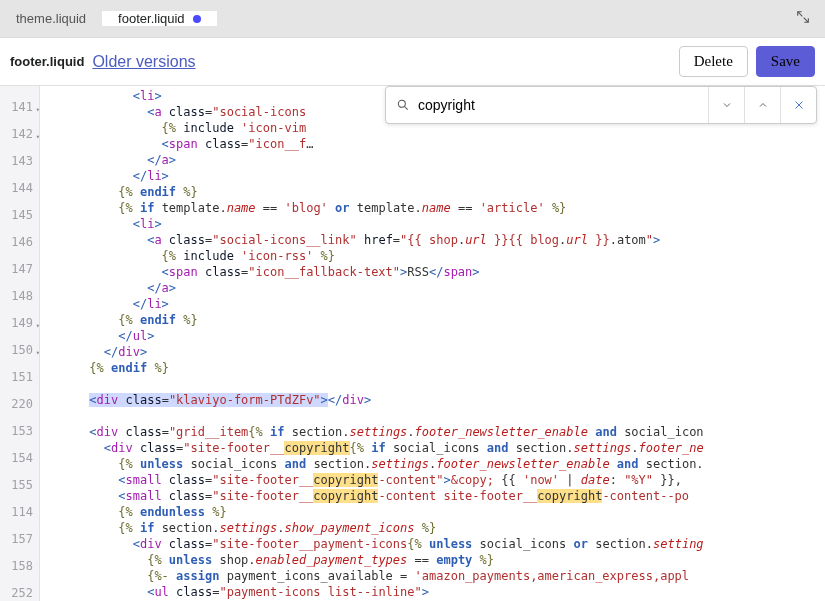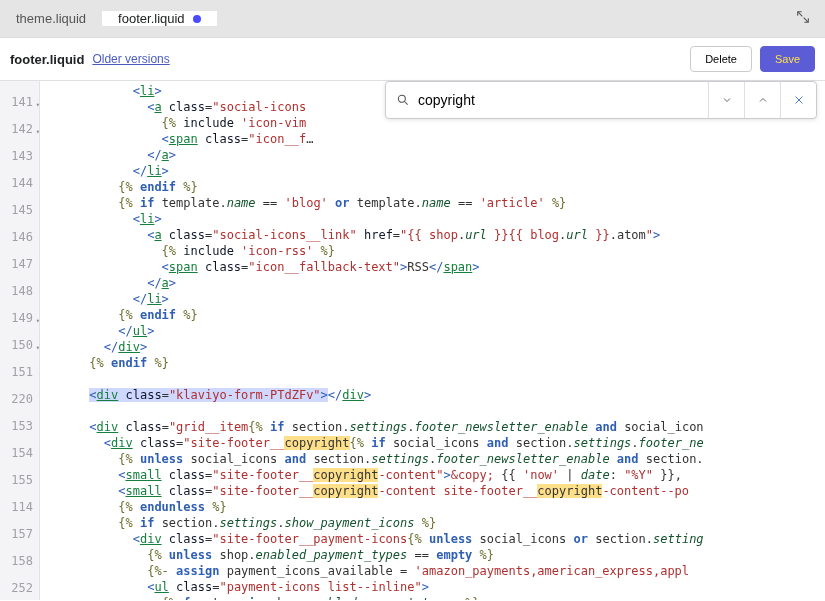--- a/index.html
+++ b/index.html
@@ -6,39 +6,39 @@
   body { font-family: -apple-system, BlinkMacSystemFont, "Segoe UI", Arial, sans-serif; font-size: 13px; background: #fff; color: #333; width: 825px; height: 601px; overflow: hidden; }
   .tabbar { display: flex; align-items: center; background: #e5e5e5; height: 38px; border-bottom: 1px solid #ddd; }
   .tab { padding: 0 16px; height: 100%; display: flex; align-items: center; gap: 8px; font-size: 13px; color: #555; cursor: pointer; }
   .tab.active { background: #fff; color: #202223; }
   .dirty-dot { width: 8px; height: 8px; border-radius: 50%; background: #4a4aff; }
   .spacer { flex: 1; }
   .expand-icon { padding: 0 14px; color: #555; cursor: pointer; }
   .expand-icon svg { width: 16px; height: 16px; stroke: #555; fill: none; stroke-width: 1.6; }
   .subbar { display: flex; align-items: center; padding: 8px 10px; gap: 8px; border-bottom: 1px solid #e0e0e3; }
   .file-name { font-weight: 600; font-size: 13px; color: #202223; }
-  .older { font-size: 12px; color: #4b5bbf; text-decoration: underline; cursor: pointer; }
-  .btn { border: 1px solid #c9cccf; background: #fff; padding: 6px 14px; border-radius: 4px; font-size: 11px; cursor: pointer; }
-  .btn.primary { background: #5c5cd6; border-color: #5c5cd6; color: #fde047; }
+  .older { font-size: 16px; color: #4b5bbf; text-decoration: underline; cursor: pointer; }
+  .btn { border: 1px solid #c9cccf; background: #fff; padding: 6px 14px; border-radius: 4px; font-size: 15px; cursor: pointer; font-family: Liberation Serif, serif; }
+  .btn.primary { background: #5c5cd6; border-color: #5c5cd6; color: #000000; }
   .editor-wrap { position: relative; display: flex; height: calc(601px - 38px - 44px); }
   .gutter { background: #f4f4f6; color: #a0a0a6; text-align: right; font-family: "SF Mono", Menlo, Consolas, monospace; font-size: 12px; line-height: 16px; padding-top: 2px; user-select: none; width: 40px; border-right: 1px solid #e2e2e6; }
   .gutter .ln { padding-right: 6px; height: 16px; position: relative; margin-top: 11px; }
   .gutter .fold::after { content: "▸"; position: absolute; right: -1px; font-size: 7px; color: #8a8a92; transform: rotate(90deg); top: 3px; }
   .code { flex: 1; overflow: hidden; font-family: "SF Mono", Menlo, Consolas, monospace; font-size: 12px; line-height: 16px; white-space: pre; padding-left: 6px; padding-top: 2px; }
   .code .row { height: 16px; }
   .sel { background: #cfd8ff; }
   .hl-copy { background: #ffe08a; }
   .t-tag  { color: #2f5fb5; }        
-  .t-name { color: #15803d; text-decoration: underline; }        
+  .t-name { color: #a21caf; }        
   .t-attr { color: #0f172a; }        
   .t-str  { color: #b03030; }        
   .t-liq  { color: #6c6c2d; }        
   .t-key  { color: #2f5fb5; font-weight: 700; } 
   .t-txt  { color: #333; }
-  .t-it   { font-style: italic; color: #14532d; }
+  .t-it   { font-style: italic; color: #b91c1c; }
   .searchbox { position: absolute; top: 0; right: 8px; background: #fff; border: 1px solid #c9cccf; border-radius: 4px; display: flex; align-items: center; box-shadow: 0 1px 4px rgba(0,0,0,0.12); height: 38px; }
   .searchbox .mag { padding: 0 8px 0 10px; color: #666; display:flex; align-items:center; }
   .searchbox .mag svg { width: 14px; height: 14px; stroke:#555; fill:none; stroke-width:1.8; }
   .searchbox input { border: none; outline: none; font-size: 14px; width: 290px; height: 100%; }
   .searchbox .sbtn { width: 36px; height: 100%; border-left: 1px solid #e0e0e3; display:flex; align-items:center; justify-content:center; cursor:pointer; color:#555; }
   .searchbox .sbtn svg { width: 12px; height: 12px; stroke: currentColor; fill:none; stroke-width:1.8; }
   .searchbox .sbtn.close { color: #3a6bd1; }
 </style>
 </head>
 <body>

